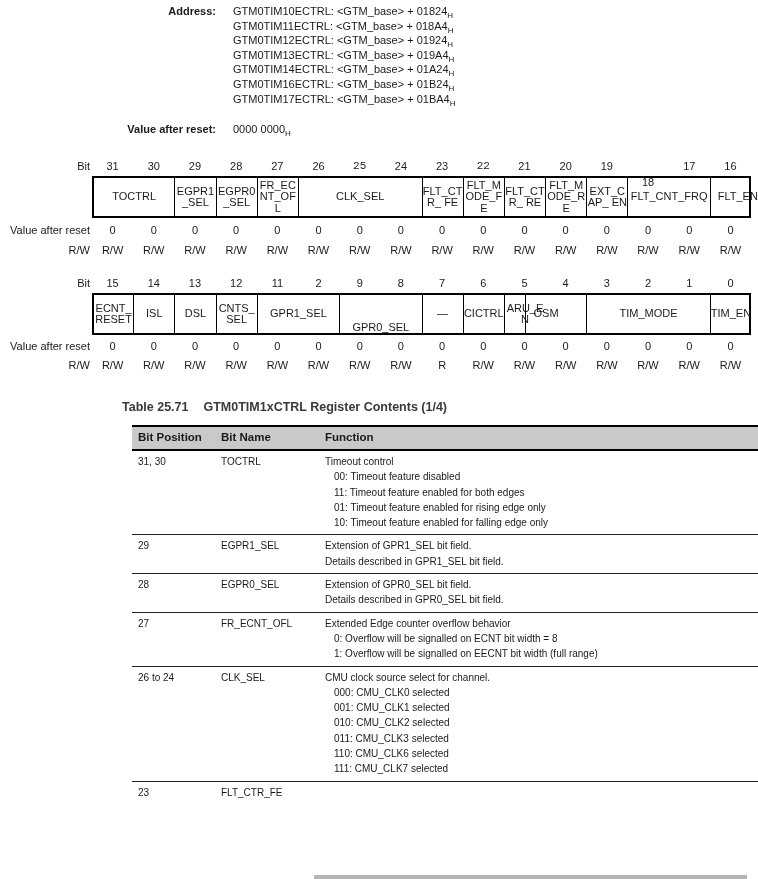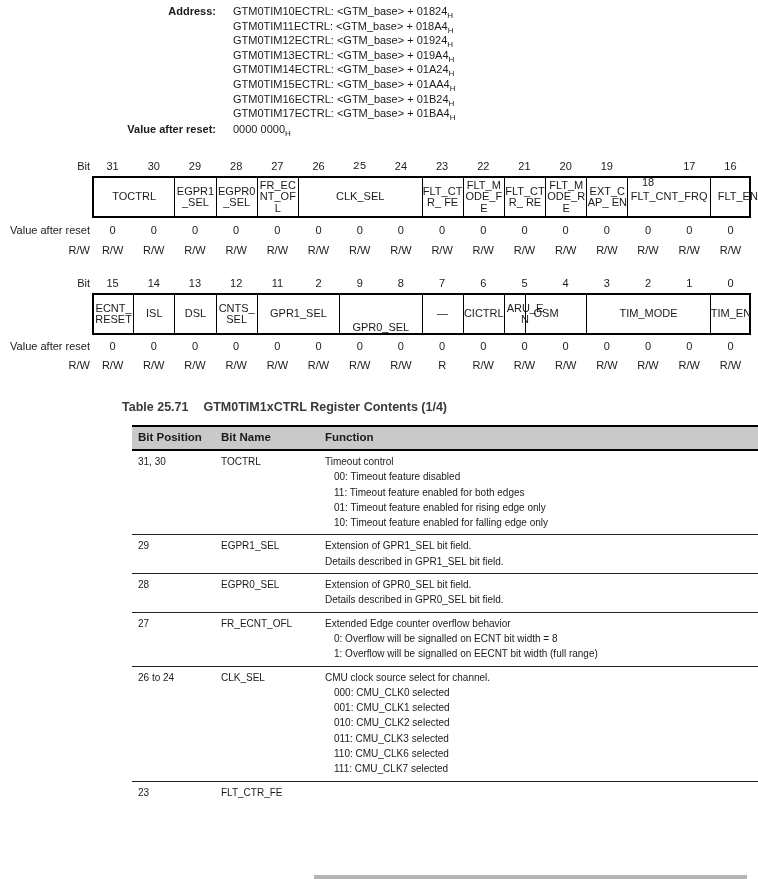--- a/index.html
+++ b/index.html
@@ -48,40 +48,39 @@
 </head>
 <body>
 
 <div class="addr-label">Address:</div>
 <div class="addr-list" id="addr-list">
     <div><span>GTM0TIM10ECTRL: &lt;GTM_base&gt; + 01824</span><span class="sub">H</span></div>
     <div><span>GTM0TIM11ECTRL: &lt;GTM_base&gt; + 018A4</span><span class="sub">H</span></div>
     <div><span>GTM0TIM12ECTRL: &lt;GTM_base&gt; + 01924</span><span class="sub">H</span></div>
     <div><span>GTM0TIM13ECTRL: &lt;GTM_base&gt; + 019A4</span><span class="sub">H</span></div>
     <div><span>GTM0TIM14ECTRL: &lt;GTM_base&gt; + 01A24</span><span class="sub">H</span></div>
-    <div><span>GTM0TIM15ECTRL: &lt;GTM_base&gt; + 01AA4</span><span class="sub">H</span></div>
     <div><span>GTM0TIM16ECTRL: &lt;GTM_base&gt; + 01B24</span><span class="sub">H</span></div>
     <div><span>GTM0TIM17ECTRL: &lt;GTM_base&gt; + 01BA4</span><span class="sub">H</span></div>
   </div>
 <div class="reset-label">Value after reset:</div>
 <div class="reset-val"><span>0000 0000</span><span class="sub">H</span></div>
 
 <div class="reg" style="top:160px;height:100px;" id="reg-upper">
   <div class="row-label" style="left:40px;width:50px;top:0;">Bit</div>
   <div class="bitnums" style="top:0;">
       <span style="left: 0px;">31</span>
       <span style="left: 41.19px;">30</span>
       <span style="left: 82.38px;">29</span>
       <span style="left: 123.57px;">28</span>
       <span style="left: 164.76px;">27</span>
       <span style="left: 205.95px;">26</span>
       <span style="left: 247.14px; font-family: Liberation Mono, monospace;">25</span>
       <span style="left: 288.33px;">24</span>
       <span style="left: 329.52px;">23</span>
-      <span style="left: 370.71px;">22</span>
+      <span style="left: 370.71px; font-family: Liberation Mono, monospace;">22</span>
       <span style="left: 411.9px;">21</span>
       <span style="left: 453.09px;">20</span>
       <span style="left: 494.28px;">19</span>
       <span style="left: 535.47px; margin-top: 16px;">18</span>
       <span style="left: 576.66px;">17</span>
       <span style="left: 617.85px;">16</span>
     </div>
   <div class="regbox" style="top:16px;">
       <div class="field first" style="left: 0px; width: 80.38px;">
         <span style="white-space: pre;">TOCTRL</span>

